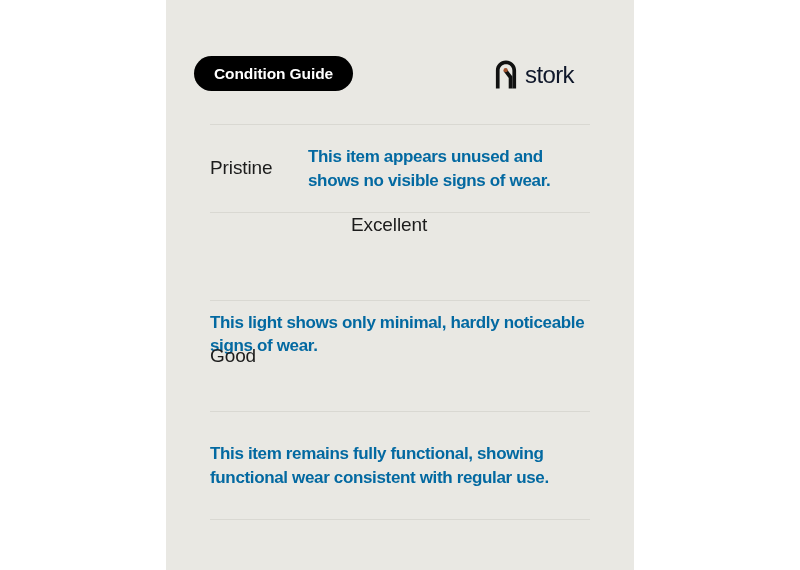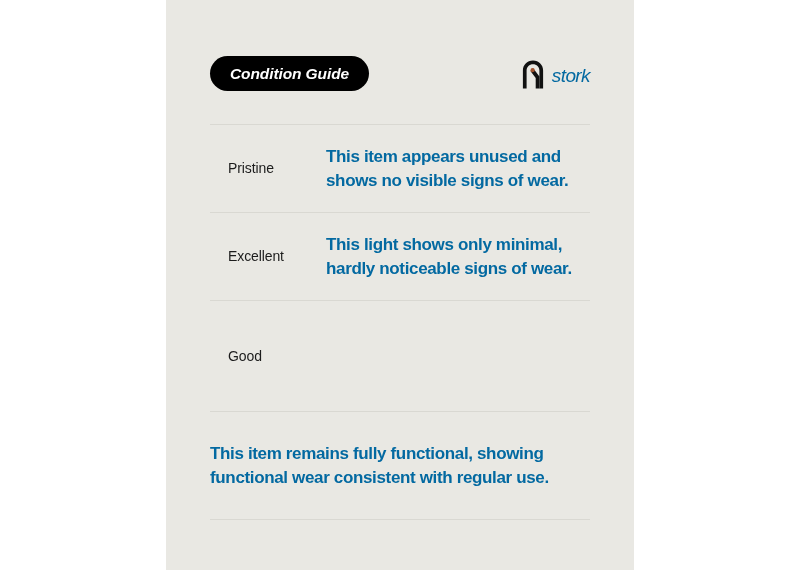--- a/index.html
+++ b/index.html
@@ -28,25 +28,24 @@
     top: 0;
     width: 468px;
     height: 570px;
     background: #e9e8e3;
     box-sizing: border-box;
   }
 
   
   .card-header {
     position: absolute;
-    left: 44px;
+    left: 28px;
     top: 56px;
     width: 380px;
     height: 36px;
-    font-style: italic;
   }
 
   .badge {
     position: absolute;
     left: 0;
     top: 0;
     height: 35px;
     padding: 0 20px;
     background: #000000;
     color: #ffffff;
@@ -72,23 +71,23 @@
   }
 
   .brand-mark {
     width: 24px;
     height: 31px;
     display: block;
     flex: 0 0 auto;
   }
 
   .brand-name {
-    font-size: 19px;
+    font-size: 24px;
     font-weight: 500;
-    color: #0369a1;
+    color: #0f172a;
     letter-spacing: -0.6px;
     line-height: 1;
     position: relative;
     top: 1px;
   }
 
   
   .table {
     position: absolute;
     left: 44px;
@@ -104,38 +103,37 @@
 
   .row {
     display: flex;
     align-items: center;
     box-sizing: border-box;
   }
 
   .row-label {
     width: 98px;
     flex: 0 0 98px;
-    font-size: 14px;
+    font-size: 19px;
     color: #1c1c1c;
     letter-spacing: -0.1px;
     line-height: 1.3;
-    margin-left: 18px;
   }
 
   .row-desc {
     flex: 1 1 auto;
     font-size: 17px;
     font-weight: bold;
     color: #0369a1;
     line-height: 1.37;
     letter-spacing: -0.35px;
   }
 
   .row-0 { height: 87px; }
-  .row-1 { height: 87px; }
+  .row-1 { height: 87px; flex-direction: column; }
   .row-2 { height: 110px; }
   .row-3 { height: 107px; }
 </style>
 </head>
 <body>
 
 <div class="page">
 
   <div class="card">
 

